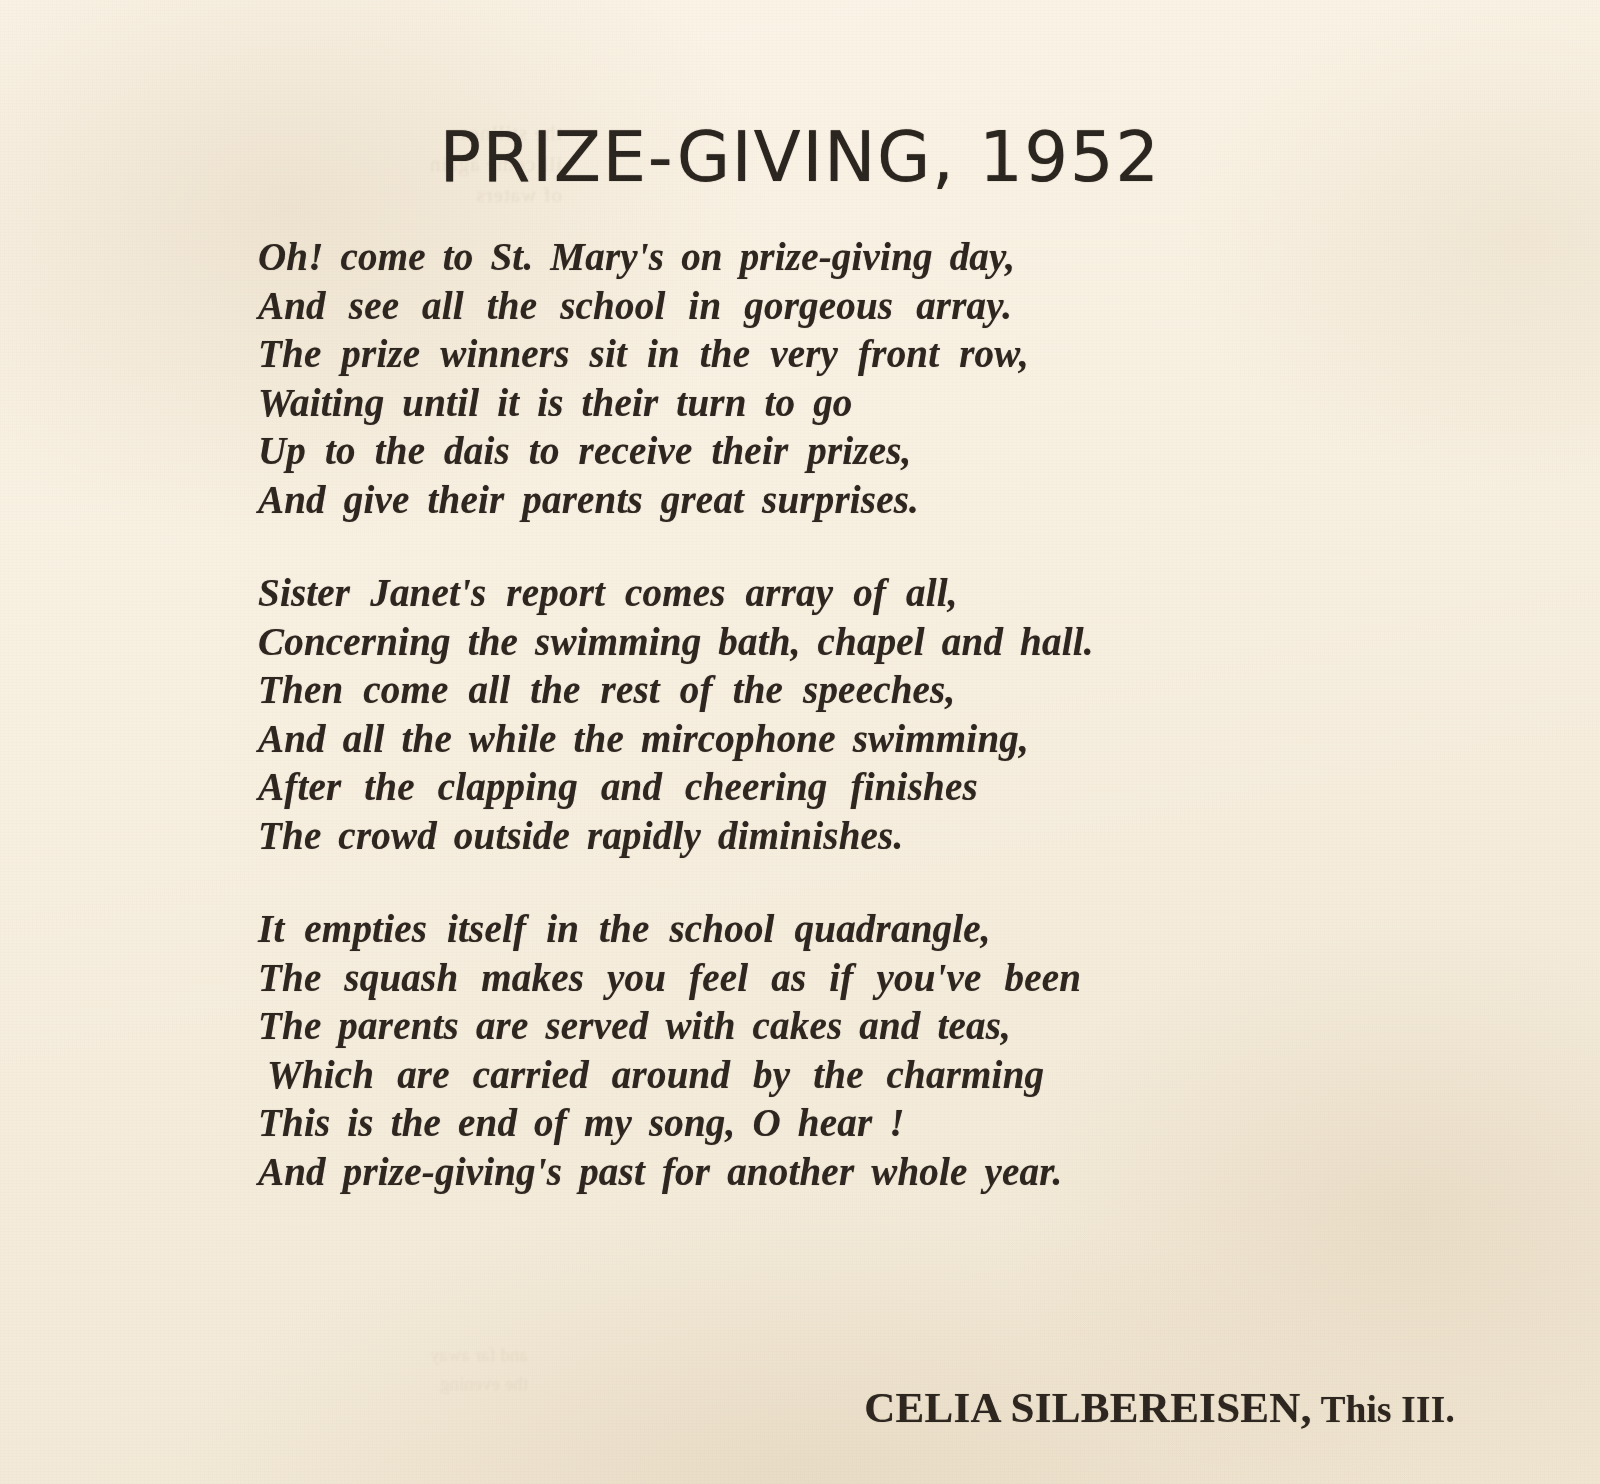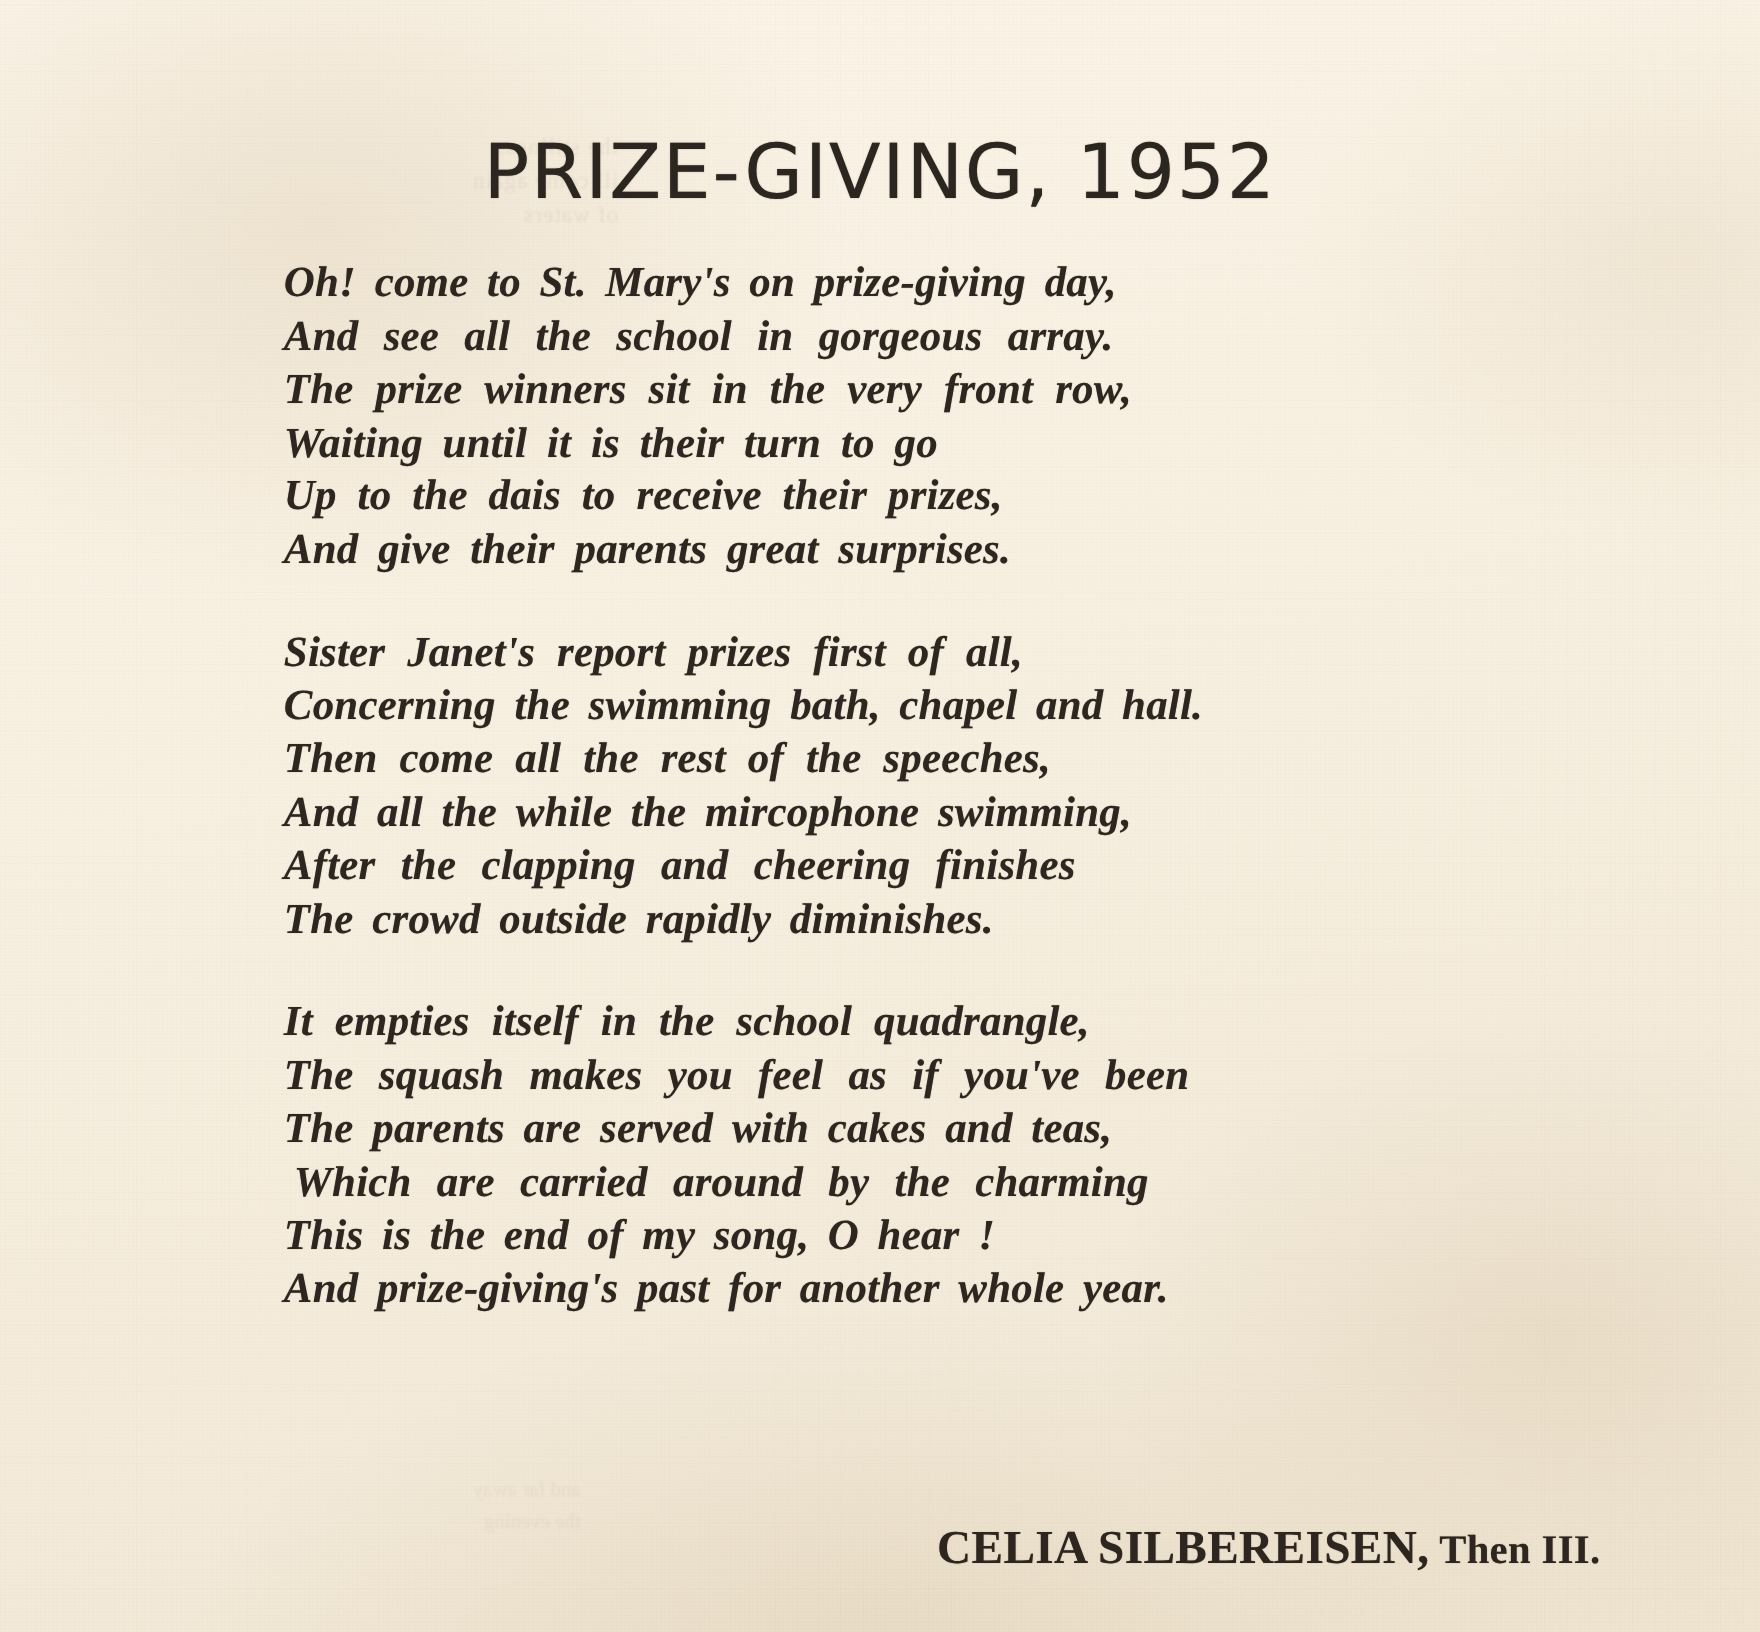--- a/index.html
+++ b/index.html
@@ -169,40 +169,40 @@
       <div class="stanza">
         <div class="line w1">Oh! come to St. Mary's on prize-giving day,</div>
         <div class="line w2">And see all the school in gorgeous array.</div>
         <div class="line w3">The prize winners sit in the very front row,</div>
         <div class="line w4">Waiting until it is their turn to go</div>
         <div class="line w5">Up to the dais to receive their prizes,</div>
         <div class="line w4">And give their parents great surprises.</div>
       </div>
 
       <div class="stanza">
-        <div class="line w3">Sister Janet's report prizes first of all,</div>
+        <div class="line w3">Sister Janet's report comes array of all,</div>
         <div class="line w1">Concerning the swimming bath, chapel and hall.</div>
         <div class="line w3">Then come all the rest of the speeches,</div>
         <div class="line w1">And all the while the mircophone swimming,</div>
         <div class="line w2">After the clapping and cheering finishes</div>
         <div class="line w1">The crowd outside rapidly diminishes.</div>
       </div>
 
       <div class="stanza">
         <div class="line w3">It empties itself in the school quadrangle,</div>
         <div class="line w2">The squash makes you feel as if you've been</div>
         <div class="line w1">The parents are served with cakes and teas,</div>
         <div class="line w2 nudge">Which are carried around by the charming</div>
         <div class="line w1">This is the end of my song, O hear !</div>
         <div class="line w1">And prize-giving's past for another whole year.</div>
       </div>
 
     </div>
 
     <div class="attribution">
       <span class="caps">CELIA SILBEREISEN,</span>
-      <span>Then III.</span>
+      <span>This III.</span>
     </div>
 
   </div>
 
   <div id="grain"></div>
 </div>
 
 </body></html>

